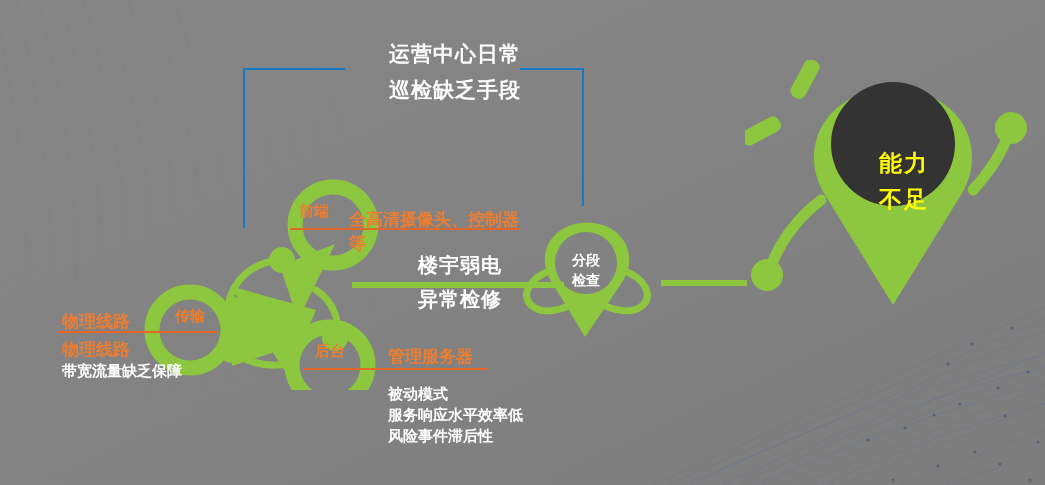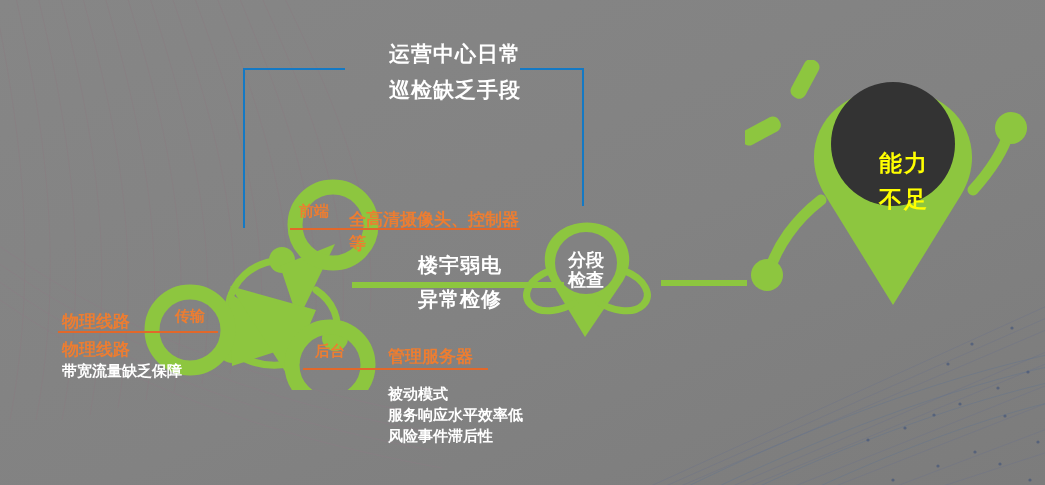--- a/index.html
+++ b/index.html
@@ -33,21 +33,21 @@
   .callout-head{font-size:17px;font-weight:bold;color:#ED7D31;}
   .callout-rule{height:2px;background:#E2682A;}
   .callout-body{font-size:15px;font-weight:bold;color:#ffffff;line-height:21px;}
 
   
   #big-pin-text{position:absolute;left:852px;top:145px;width:104px;text-align:center;}
   #big-pin-text div{color:#FFFF00;font-size:23px;font-weight:bold;line-height:36px;letter-spacing:2px;text-align:center;}
 
   
   #seg-pin-text{position:absolute;left:556px;top:250px;width:60px;text-align:center;}
-  #seg-pin-text div{color:#ffffff;font-size:18px;font-weight:bold;line-height:20px;}
+  #seg-pin-text div{color:#ffffff;font-size:14px;font-weight:bold;line-height:20px;}
 </style>
 </head>
 <body>
 
 <div id="stage">
 
   <svg class="bg-svg" viewBox="0 0 1045 485">
     <defs>
       <clipPath id="clipAll">
           <rect x="0" y="0" width="1045" height="485"></rect>

